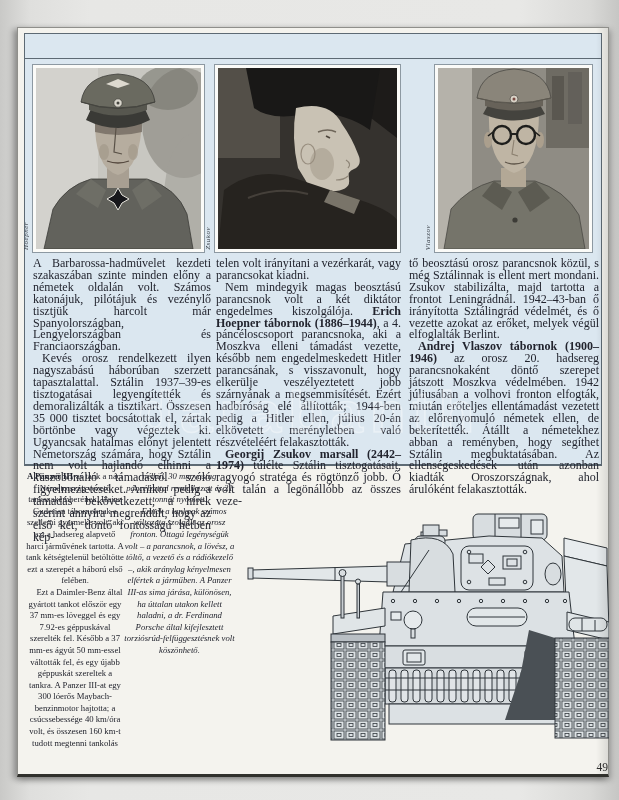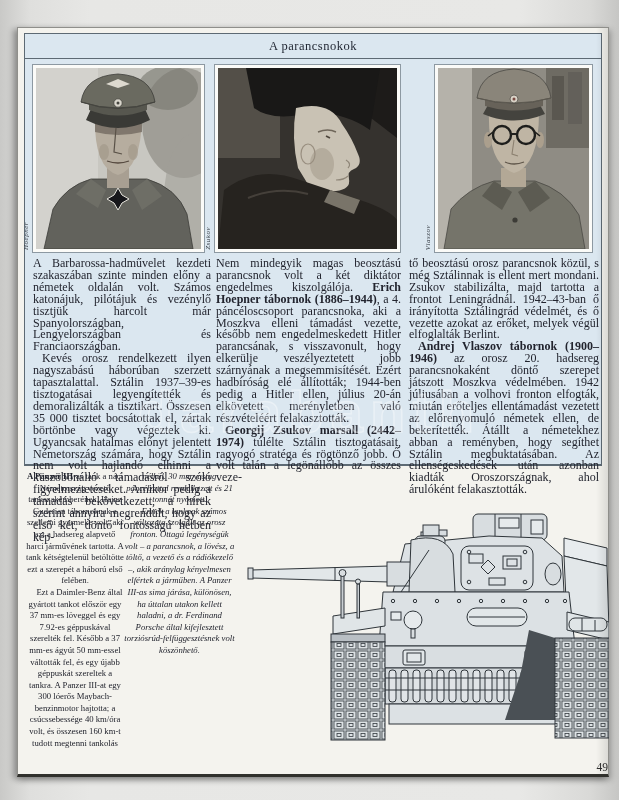--- a/index.html
+++ b/index.html
@@ -49,21 +49,20 @@
     font-family:"Liberation Sans","DejaVu Sans",sans-serif;font-weight:700;font-size:58px;
     letter-spacing:7px;color:rgba(255,255,255,.14);
     -webkit-text-stroke:1.5px rgba(255,255,255,.38);pointer-events:none;}
 </style>
 </head>
 <body>
 
 <div class="page">
 
   <div class="panel">
-    <div class="panel-title">A parancsnokok</div>
     <div class="title-rule"></div>
 
     <div class="photo" id="photo1">
       <span class="credit">Hoepner</span>
       <svg width="165" height="181" viewBox="0 0 165 181">
         <rect width="165" height="181" fill="#c8c7c1"></rect>
         <rect x="0" y="0" width="62" height="181" fill="#d6d5cf" opacity=".8"></rect>
         <ellipse cx="148" cy="55" rx="42" ry="55" fill="#8e8d85" opacity=".7"></ellipse>
         <ellipse cx="160" cy="130" rx="32" ry="65" fill="#a09f97" opacity=".6"></ellipse>
         <ellipse cx="132" cy="20" rx="30" ry="22" fill="#77766e" opacity=".6"></ellipse>
@@ -137,20 +136,21 @@
         <circle cx="76" cy="31" r="4" fill="#d8d2c6" stroke="#55524b" stroke-width="0.8"></circle>
         <circle cx="76" cy="31" r="1.5" fill="#7a4a42"></circle>
       </svg>
     </div>
 
     <div class="col" id="col1">
         <p><span>A Barbarossa-hadművelet kezdeti szakaszában szinte minden előny a németek oldalán volt. Számos katonájuk, pilótájuk és vezénylő tisztjük harcolt már Spanyolországban, Lengyelországban és Franciaországban.</span></p>
         <p><span>Kevés orosz rendelkezett ilyen nagyszabású háborúban szerzett tapasztalattal. Sztálin 1937–39-es tisztogatásai legyengítették és demoralizálták a tisztikart. Összesen 35 000 tisztet bocsátottak el, zártak börtönbe vagy végeztek ki. Ugyancsak hatalmas előnyt jelentett Németország számára, hogy Sztálin nem volt hajlandó elhinni a küszöbönálló támadásról szóló figyelmeztetéseket. Amikor pedig a támadás bekövetkezett, a hírek szerint annyira megrendült, hogy az első két, döntő fontosságú hétben kép-</span></p>
       </div>
     <div class="col" id="col2">
+        <p><span>telen volt irányítani a vezérkarát, vagy parancsokat kiadni.</span></p>
         <p><span>Nem mindegyik magas beosztású parancsnok volt a két diktátor engedelmes kiszolgálója. </span><span class="b">Erich Hoepner tábornok (1886–1944)</span><span>, a 4. páncéloscsoport parancsnoka, aki a Moszkva elleni támadást vezette, később nem engedelmeskedett Hitler parancsának, s visszavonult, hogy elkerülje veszélyeztetett jobb szárnyának a megsemmisítését. Ezért hadbíróság elé állították; 1944-ben pedig a Hitler ellen, július 20-án elkövetett merényletben való részvételéért felakasztották.</span></p>
         <p><span class="b">Georgij Zsukov marsall (2442–1974)</span><span> túlélte Sztálin tisztogatásait, ragyogó stratéga és rögtönző jobb. Ő volt talán a legönállóbb az összes veze-</span></p>
       </div>
     <div class="col" id="col3">
         <p><span>tő beosztású orosz parancsnok közül, s még Sztálinnak is ellent mert mondani. Zsukov stabilizálta, majd tartotta a frontot Leningrádnál. 1942–43-ban ő irányította Sztálingrád védelmét, és ő vezette azokat az erőket, melyek végül elfoglalták Berlint.</span></p>
         <p><span class="b">Andrej Vlaszov tábornok (1900–1946)</span><span> az orosz 20. hadsereg parancsnokaként döntő szerepet játszott Moszkva védelmében. 1942 júliusában a volhovi fronton elfogták, miután erőteljes ellentámadást vezetett az előrenyomuló németek ellen, de bekerítették. Átállt a németekhez abban a reményben, hogy segíthet Sztálin megbuktatásában. Az ellenségeskedések után azonban kiadták Oroszországnak, ahol árulóként felakasztották.</span></p>
       </div>
   </div>
 
   <div class="pcol" id="pcolA">

